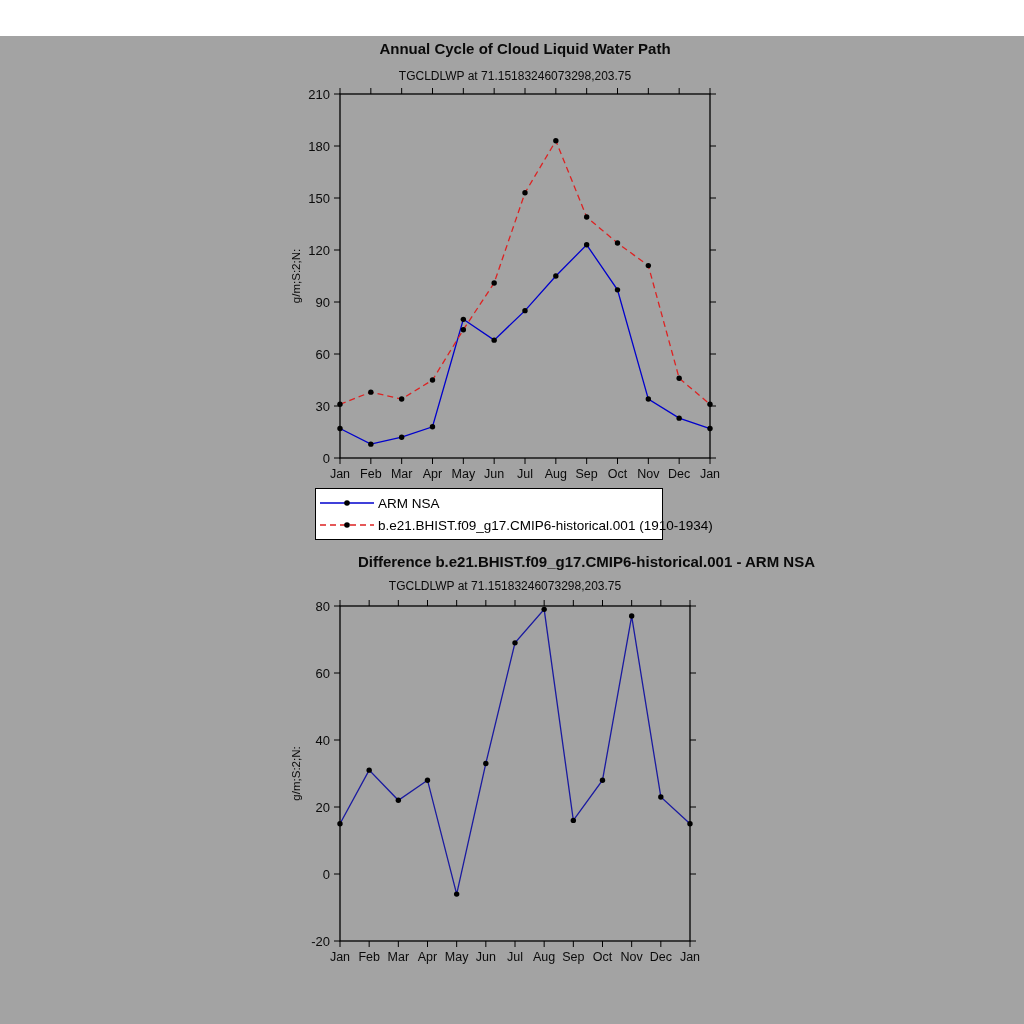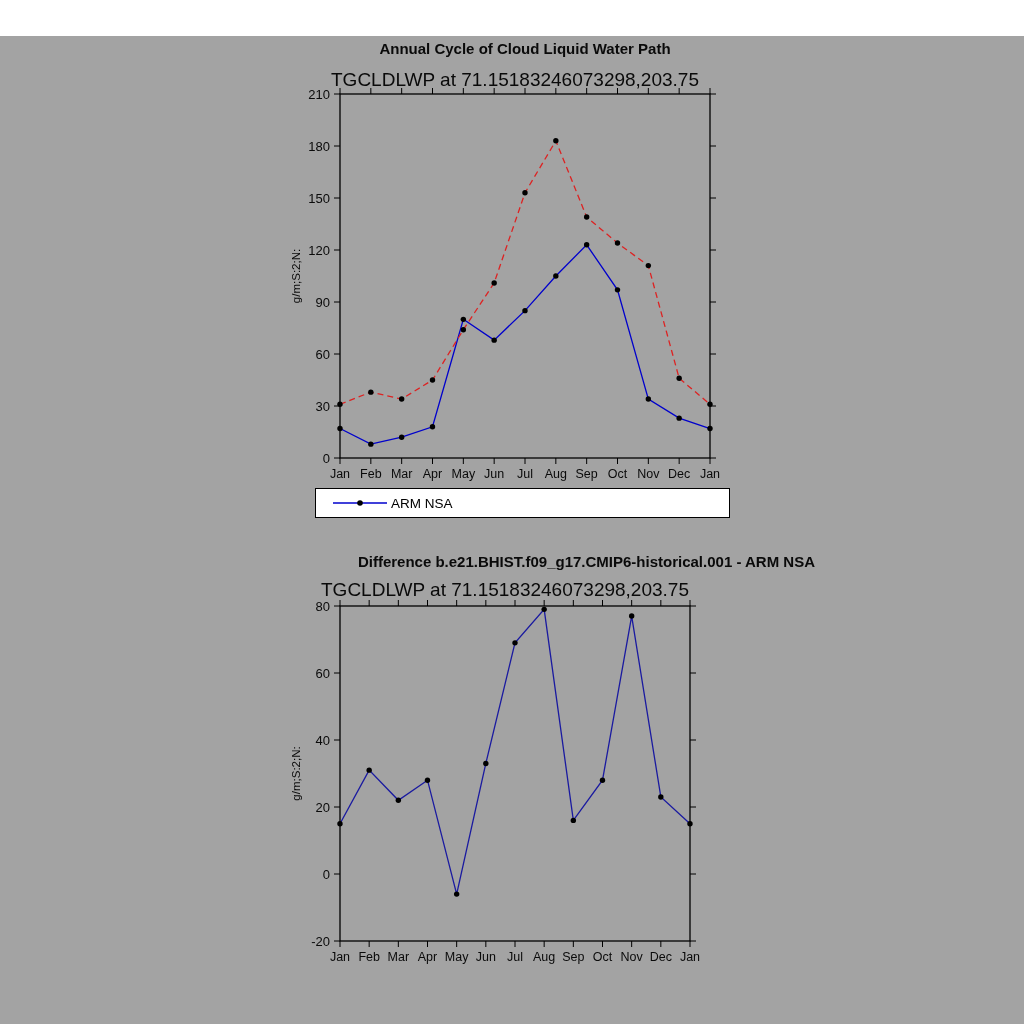--- a/index.html
+++ b/index.html
@@ -1,24 +1,24 @@
 <!DOCTYPE html>
 <html><head>
 <meta charset="utf-8">
 <style>
   html,body{margin:0;padding:0;background:#ffffff;}
   #page{position:relative;width:1024px;height:1024px;background:#a3a3a3;
         font-family:"Liberation Sans","DejaVu Sans",sans-serif;color:#000;margin-top:36px;}
   .chart-title{position:absolute;text-align:center;font-weight:bold;font-size:15px;color:#0a0a0a;}
-  .chart-subtitle{position:absolute;text-align:center;font-size:19px;color:#0a0a0a;}
+  .chart-subtitle{position:absolute;text-align:center;font-size:12px;color:#0a0a0a;}
   #title-top{left:240px;top:4px;width:570px;}
   #subtitle-top{left:280px;top:33px;width:470px;}
   #svg-top{position:absolute;left:280px;top:50px;}
-  #legend{position:absolute;left:315px;top:452px;width:415px;border:1px solid #000;
-          padding:3px 15px;box-sizing:border-box;background:#fff;}
+  #legend{position:absolute;left:315px;top:452px;width:348px;border:1px solid #000;
+          padding:3px 2px;box-sizing:border-box;background:#fff;}
   .legend-row{display:flex;align-items:center;height:22px;font-size:13.5px;white-space:nowrap;}
   .legend-key{flex:0 0 auto;margin-right:2px;}
   #title-bottom{left:215px;top:517px;width:600px;text-align:right;}
   #subtitle-bottom{left:280px;top:543px;width:450px;}
   #svg-bottom{position:absolute;left:280px;top:558px;}
   svg text{font-family:"Liberation Sans","DejaVu Sans",sans-serif;fill:#0a0a0a;}
 </style>
 </head>
 <body>
 
@@ -123,20 +123,27 @@
     </svg>
 
   <div id="legend">
     <div class="legend-row">
       <svg class="legend-key" width="58" height="12">
         <line x1="2" y1="6" x2="56" y2="6" stroke-width="1.3" stroke="#0000cc"></line>
         <circle cx="29" cy="6" r="2.8" fill="#000"></circle>
       </svg>
       <span>ARM NSA</span>
     </div>
+    <div class="legend-row">
+      <svg class="legend-key" width="58" height="12">
+        <line x1="2" y1="6" x2="56" y2="6" stroke-width="1.3" stroke-dasharray="6 4" stroke="#dd2222"></line>
+        <circle cx="29" cy="6" r="2.8" fill="#000"></circle>
+      </svg>
+      <span>b.e21.BHIST.f09_g17.CMIP6-historical.001 (1910-1934)</span>
+    </div>
   </div>
 
   <div id="title-bottom" class="chart-title">Difference b.e21.BHIST.f09_g17.CMIP6-historical.001 - ARM NSA</div>
   <div id="subtitle-bottom" class="chart-subtitle">TGCLDLWP at 71.15183246073298,203.75</div>
   <svg id="svg-bottom" width="450" height="385">
       <rect x="60" y="12" width="350" height="335" fill="none" stroke="#000" stroke-width="1.3"></rect>
       <line x1="54" y1="347" x2="60" y2="347" stroke="#000"></line>
       <line x1="410" y1="347" x2="416" y2="347" stroke="#000"></line>
       <text x="50" y="351.5" text-anchor="end" font-size="13">-20</text>
       <line x1="54" y1="280" x2="60" y2="280" stroke="#000"></line>

